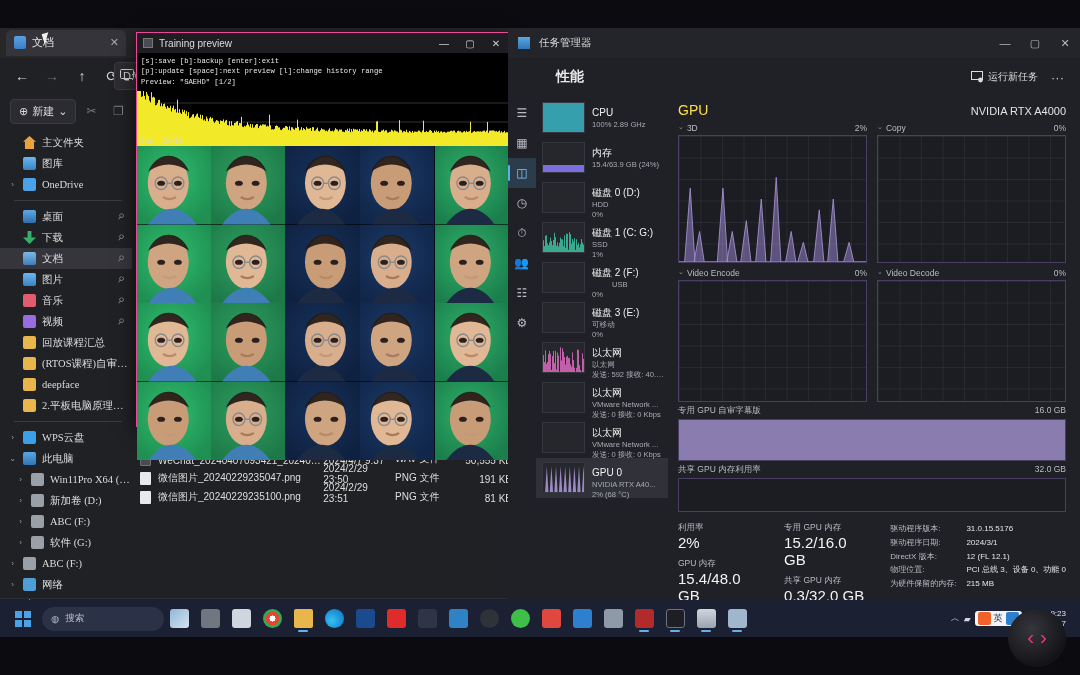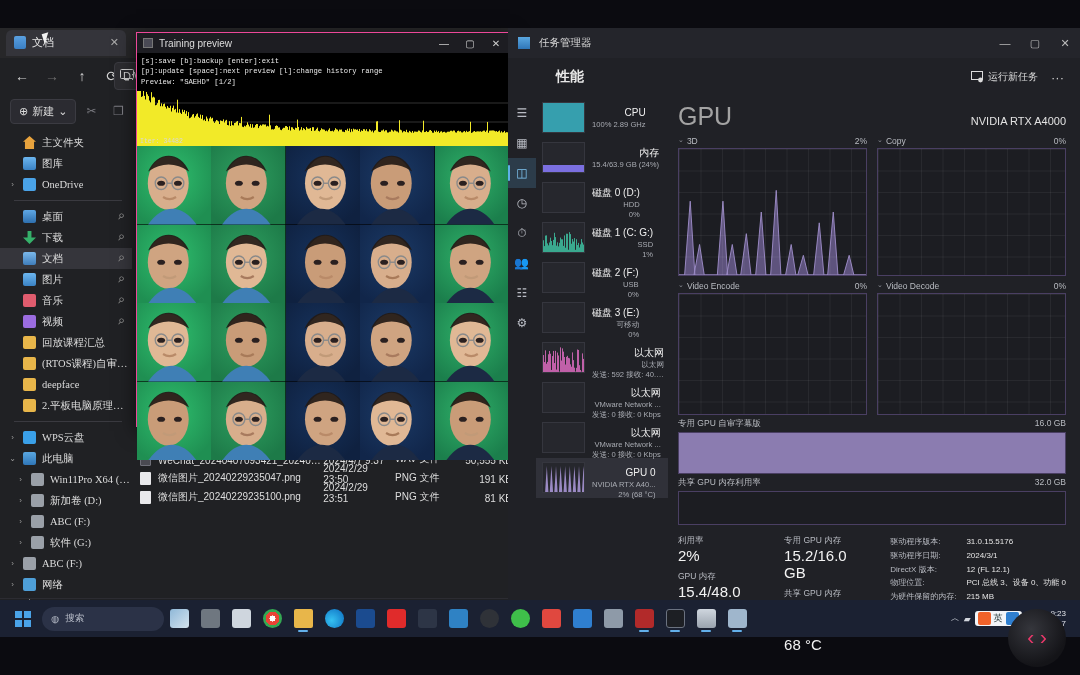--- a/index.html
+++ b/index.html
@@ -156,32 +156,32 @@
   #tm-more { font-size: 13px; color: #cfcfcf; padding: 0 6px; }
   #tm-body { flex: 1; display: flex; min-height: 0; }
   #tm-rail { width: 28px; flex: 0 0 28px; padding-top: 2px; }
   .rail-btn { width: 28px; height: 30px; display:flex;align-items:center;justify-content:center;
     color:#b9bcc4; font-size: 12px; position: relative; }
   .rail-btn.sel { background: #2c3c4a; color:#7fc4f0; }
   .rail-btn.sel::before { content:""; position:absolute; left:0; top:7px; width:2px; height:16px;
     background:#5fb0e8; border-radius:1px; }
   #tm-list { width: 132px; flex: 0 0 132px; overflow: hidden; padding-top: 2px;}
   .dev {
-    display: flex; gap: 7px; padding: 4px 4px 4px 6px; height: 40px; align-items: flex-start; text-align: right;
+    display: flex; gap: 7px; padding: 4px 4px 4px 6px; height: 40px; align-items: flex-start;
   }
   .dev.sel { background: #303139; }
   .dev .thumb { width: 43px; height: 31px; flex: 0 0 43px; background: #26272d;
     border: 1px solid #35363e; position: relative; overflow: hidden;}
   .dev .meta { min-width: 0; }
   .dev .dname { font-size: 10px; color: #f0f0f0; white-space: nowrap; }
   .dev .dsub { font-size: 7.6px; color: #a8abb2; white-space: nowrap; overflow:hidden;
     text-overflow: ellipsis; line-height: 1.35; }
   #tm-content { flex: 1; padding: 6px 14px 6px 10px; min-width: 0; position: relative; }
   #gpu-head { display: flex; align-items: baseline; }
-  #gpu-name { font-size: 25px; color: #a3a3a3; }
+  #gpu-name { font-size: 14px; color: #fde047; }
   #gpu-model { margin-left: auto; font-size: 11px; color: #e2e2e2; }
   .graph-row { display: flex; gap: 10px; margin-top: 5px; }
   .graph-box { flex: 1; min-width: 0; }
   .graph-cap { display: flex; font-size: 8.5px; color: #b9bcc2; padding-bottom: 2px; }
   .graph-cap .r { margin-left: auto; }
   .chev-s { margin-right: 3px; font-size: 7px; color: #8e9199; }
   .plot { height: 128px; background: #1c1d22; border: 1px solid #4a3f63; position: relative;
     overflow: hidden; }
   .plot.small { height: 122px; }
   .grid-bg { position: absolute; inset: 0;
@@ -1639,21 +1639,21 @@
                 <rect x="40" y="21.558079001753626" width="1" height="9.441920998246372" fill="#3aa98f"></rect>
                 <rect x="41" y="10.145816079874436" width="1" height="20.854183920125564" fill="#3aa98f"></rect>
                 <rect x="42" y="13.768240207232644" width="1" height="17.231759792767356" fill="#3aa98f"></rect>
               </svg></span>
             <span class="meta"><span class="dname">磁盘 1 (C: G:)</span><span class="dsub" style="display: block;">SSD</span><span class="dsub" style="display: block;">1%</span></span>
           </div>
           <div class="dev">
             <span class="thumb"><svg width="43" height="31" viewBox="0 0 43 31">
                 <line x1="0" y1="30" x2="43" y2="30" stroke="#3aa98f" stroke-width="1"></line>
               </svg></span>
-            <span class="meta"><span class="dname">磁盘 2 (F:)</span><span class="dsub" style="display: block;">USB</span><span class="dsub" style="display: block;">0%</span></span>
+            <span class="meta"><span class="dname">磁盘 2 (F:)</span><span class="dsub" style="display: block; margin-left: 20px;">USB</span><span class="dsub" style="display: block;">0%</span></span>
           </div>
           <div class="dev">
             <span class="thumb"><svg width="43" height="31" viewBox="0 0 43 31">
                 <line x1="0" y1="30" x2="43" y2="30" stroke="#3aa98f" stroke-width="1"></line>
               </svg></span>
             <span class="meta"><span class="dname">磁盘 3 (E:)</span><span class="dsub" style="display: block;">可移动</span><span class="dsub" style="display: block;">0%</span></span>
           </div>
           <div class="dev">
             <span class="thumb"><svg width="43" height="31" viewBox="0 0 43 31">
                 <rect x="0" y="12.034652277377738" width="1" height="18.965347722622262" fill="#c060a8"></rect>

